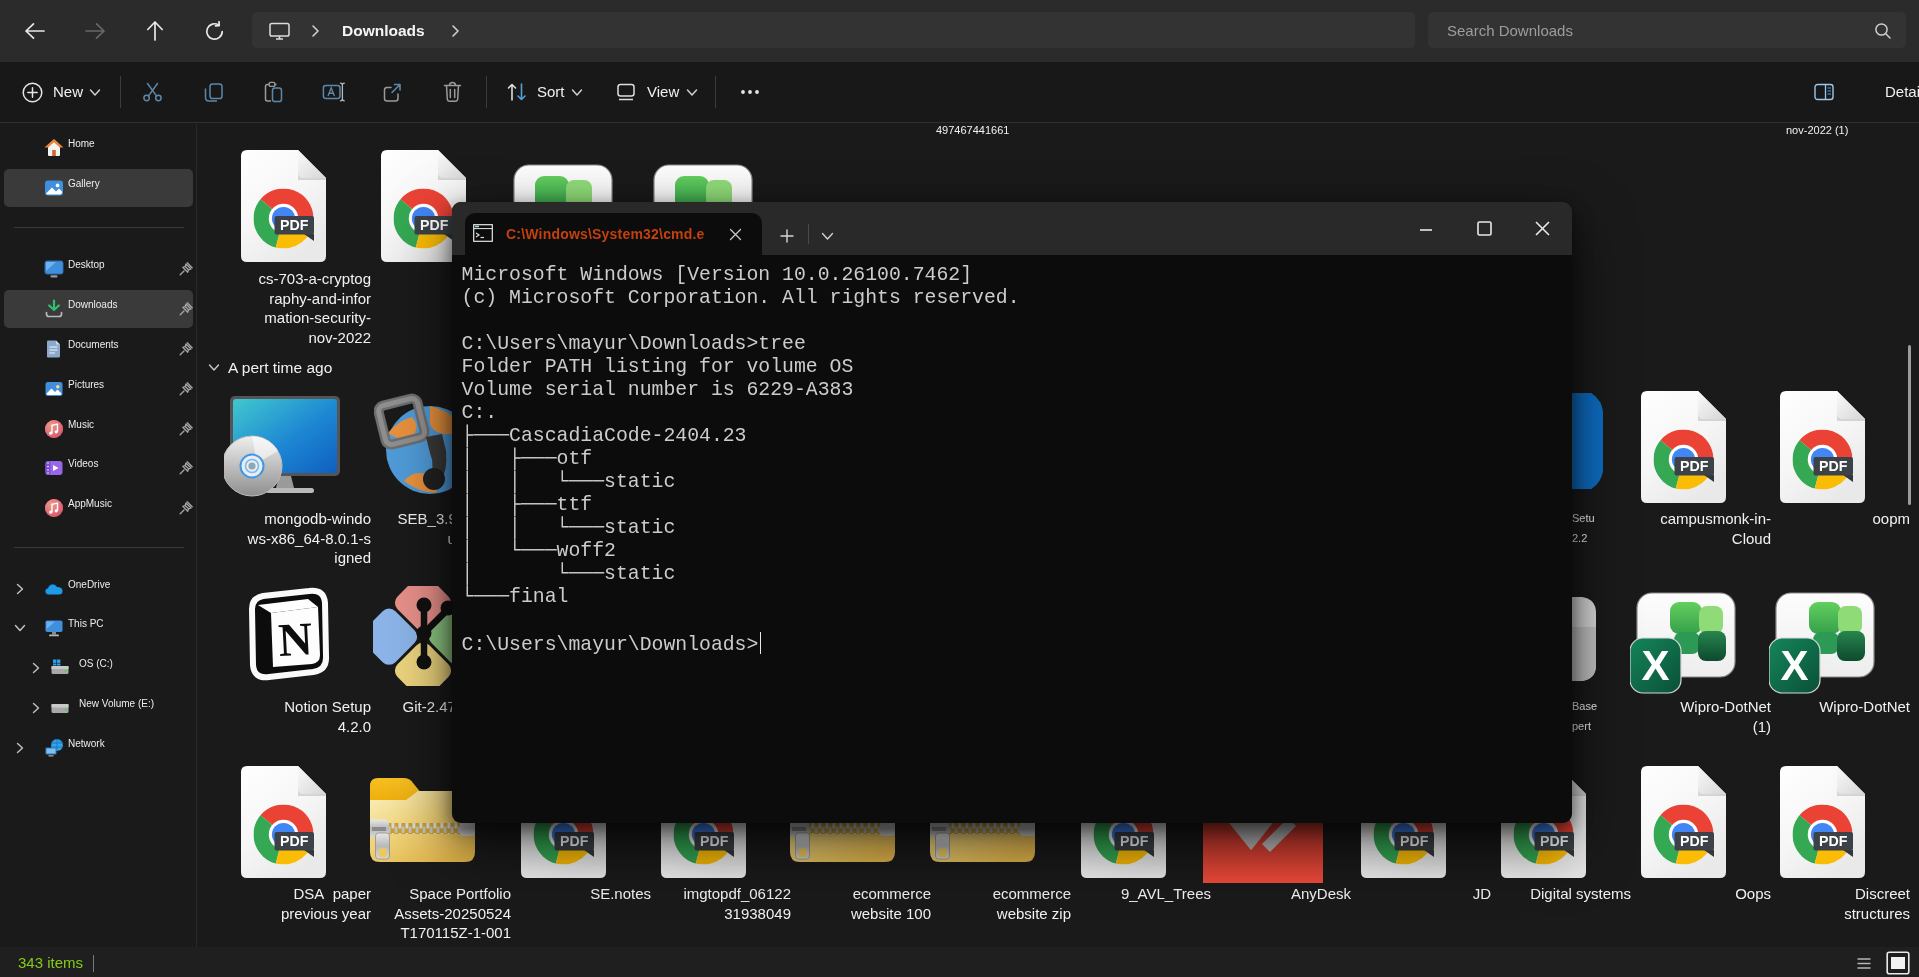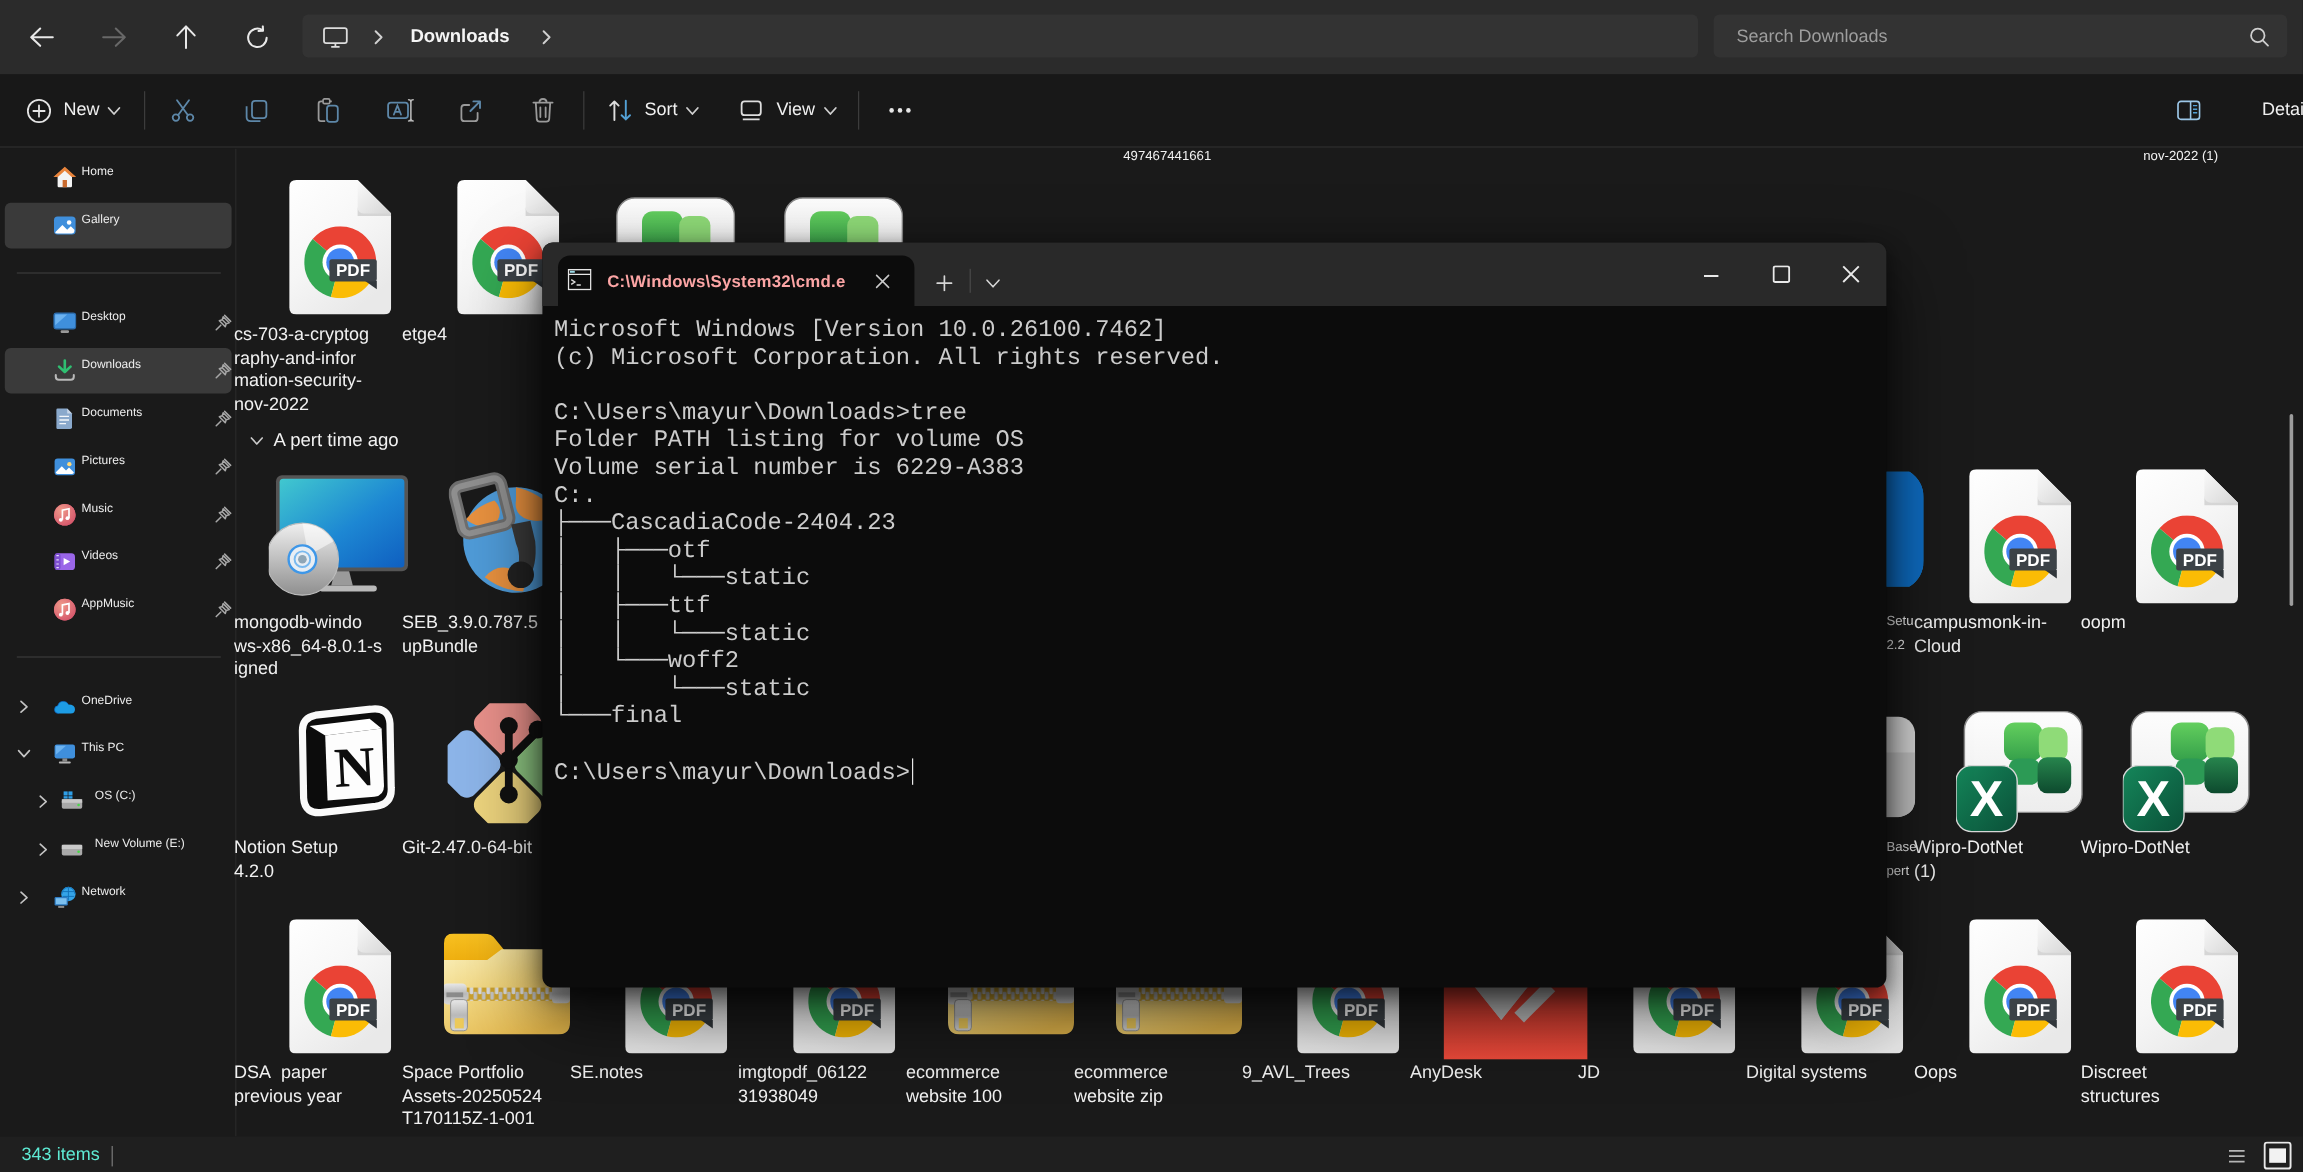--- a/index.html
+++ b/index.html
@@ -1,20 +1,20 @@
 <!DOCTYPE html>
 <html><head><meta charset="utf-8"><style>
 *{margin:0;padding:0;box-sizing:border-box}
 html,body{width:1919px;height:977px;overflow:hidden;background:#1a1a1a;font-family:"Liberation Sans",sans-serif}
 .a{position:absolute}
 #nav{left:0;top:0;width:1919px;height:62px;background:#2b2b2b}
 #tb{left:0;top:62px;width:1919px;height:61px;background:#181818;border-bottom:1.5px solid #2f2f2f}
 #side{left:0;top:124px;width:197px;height:823px;background:#1a1a1a;border-right:1px solid #292929}
 #status{left:0;top:947px;width:1919px;height:30px;background:#1f1f1f;z-index:8}
-.lb{width:176px;margin-left:-88px;text-align:left;font-size:15px;line-height:19.7px;color:#f1f1f1;z-index:1}
+.lb{width:176px;margin-left:-88px;text-align:right;font-size:15px;line-height:19.7px;color:#f1f1f1;z-index:1}
 .fr{font-size:11px;line-height:19.7px;color:#f1f1f1;z-index:1}
 .ic{z-index:1}
 .abar{background:#333333;border-radius:5px;top:12px;height:36px}
 .srow{left:0;width:197px;height:36px;color:#ededed;font-size:10px;z-index:2}
 .sel{background:#3a3a3a;border-radius:5px}
 .tbt{font-size:15px;color:#f0f0f0}
 .sep{width:1px;background:#3c3c3c;top:76px;height:32px}
 #cmd{left:452px;top:202px;width:1120px;height:621px;background:#0c0c0c;border-radius:9px;
  box-shadow:0 24px 60px rgba(0,0,0,.62),0 6px 18px rgba(0,0,0,.5);z-index:5}
 #cmdtitle{left:0;top:0;width:100%;height:53px;background:#292929;border-radius:9px 9px 0 0}
@@ -561,21 +561,21 @@
 <div id="cmd" class="a">
 <div id="cmdtitle" class="a"></div>
 <div id="cmdtab" class="a"></div>
 <svg class="a" style="left:21px;top:22px;z-index:2" width="20" height="18" viewBox="0 0 20 18">
  <rect x="0.7" y="0.7" width="18.6" height="16.6" fill="#0c0c0c" stroke="#e6e6e6" stroke-width="1.2"></rect>
  <path d="M0.7,4.6 H19.3" stroke="#e6e6e6" stroke-width="1"></path>
  <path d="M3,9 L6,11 L3,13" stroke="#dddddd" stroke-width="1.2" fill="none"></path>
  <path d="M7.5,13.5 H11" stroke="#dddddd" stroke-width="1.2"></path>
  <rect x="2" y="1.7" width="4" height="1.6" fill="#9adbe8"></rect>
 </svg>
-<div class="a" style="left:54px;top:24px;font-size:14px;font-weight:700;color:#fca5a5;z-index:2;letter-spacing:.2px">C:\Windows\System32\cmd.e</div>
+<div class="a" style="left:54px;top:24px;font-size:14px;font-weight:700;color:#c2410c;z-index:2;letter-spacing:.2px">C:\Windows\System32\cmd.e</div>
 <svg class="a" style="left:277px;top:26px;z-index:2" width="13" height="13" viewBox="0 0 13 13">
  <path d="M1.5,1.5 L11.5,11.5 M11.5,1.5 L1.5,11.5" stroke="#c9c9c9" stroke-width="1.3" stroke-linecap="round"></path>
     </svg>
 <svg class="a" style="left:328px;top:27px;z-index:2" width="14" height="14" viewBox="0 0 14 14">
  <path d="M7,1 V13 M1,7 H13" stroke="#d6d6d6" stroke-width="1.4" stroke-linecap="round"></path>
     </svg>
 <div class="a" style="left:356px;top:22px;width:1px;height:20px;background:#4a4a4a;z-index:2"></div>
 <svg class="a" style="left:369px;top:30px;z-index:2" width="13" height="9" viewBox="0 0 13 9">
  <path d="M1.5,1.5 L6.5,7 L11.5,1.5" stroke="#d6d6d6" stroke-width="1.3" fill="none" stroke-linecap="round" stroke-linejoin="round"></path>
     </svg>
@@ -600,21 +600,21 @@
 │   │   └───static
 │   ├───ttf
 │   │   └───static
 │   └───woff2
 │       └───static
 └───final
 
 C:\Users\mayur\Downloads&gt;<span style="display:inline-block;width:1.6px;height:22px;background:#e8e8e8;vertical-align:-4.5px;margin-left:1.5px"></span></div>
 </div>
 <div id="status" class="a"></div>
-<div class="a" style="left:18px;top:954px;font-size:15px;color:#5eead4;z-index:9">343 items</div>
+<div class="a" style="left:18px;top:954px;font-size:15px;color:#84cc16;z-index:9">343 items</div>
 <div class="a" style="left:93px;top:955px;width:1px;height:17px;background:#7a7a7a;z-index:9"></div>
 <svg class="a" style="left:1853px;top:954px;z-index:9" width="22" height="19" viewBox="0 0 22 19">
 <g stroke="#b5b5b5" stroke-width="1.5" fill="none">
       <path d="M4.5,5 H17.5 M4.5,9.5 H17.5 M4.5,14 H17.5"></path>
     </g>
   </svg>
 <svg class="a" style="left:1886px;top:951px;z-index:9" width="24" height="24" viewBox="0 0 24 24">
 <rect x="1.2" y="1.2" width="21.6" height="21.6" rx="2" fill="none" stroke="#e9e9e9" stroke-width="1.6"></rect>
 <rect x="5" y="6" width="14" height="12" fill="#f2f2f2"></rect>
   </svg>

